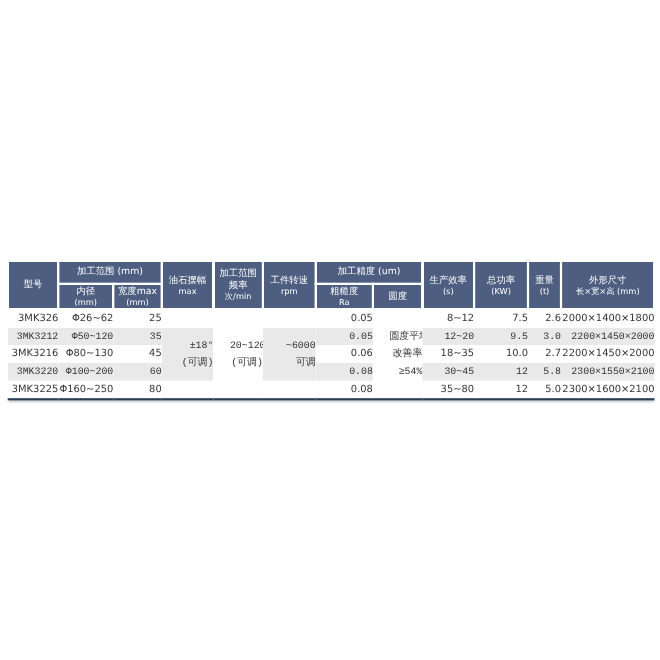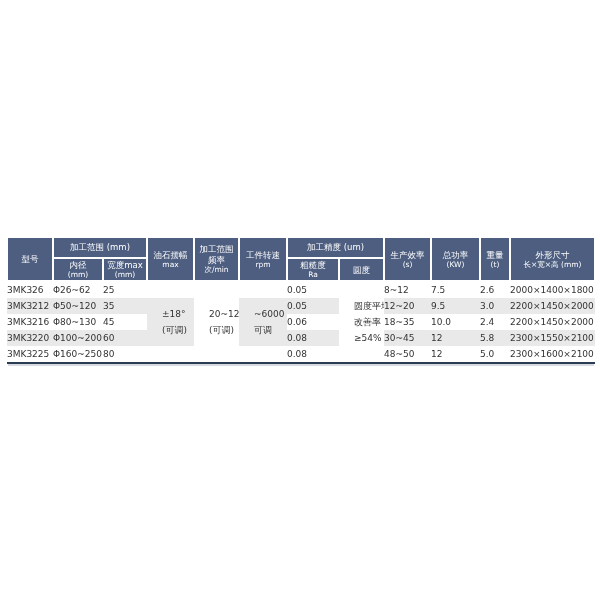--- a/index.html
+++ b/index.html
@@ -39,29 +39,29 @@
     padding: 1px 0;
     height: 18px;
     overflow: hidden;
   }
   table.spec-table thead tr.group-row th { height: 17px; }
   .hline { display: block; font-size: 8.5px; }
   .hsub  { display: block; font-size: 7.5px; }
   table.spec-table tbody td {
     font-size: 9px;
     color: #333333;
-    text-align: left;
+    text-align: right;
     vertical-align: middle;
     height: 16px;
     line-height: 16px;
     padding: 0;
     white-space: nowrap;
     overflow: hidden;
   }
-  tbody tr.zebra td { background: #e9e9e9; }
+  tbody tr.zebra td { background: #e9e9e9; font-family: Liberation Mono, monospace; }
   td.cell-model { text-align: left; padding-left: 7px; }
   td.cell-inner { text-align: left; padding-left: 4px; }
   td.cell-width { text-align: left; padding-left: 12px; }
   td.merged { vertical-align: top; }
   td.m-gray  { background: #e9e9e9 !important; }
   td.m-white { background: #ffffff !important; }
   .mline { display: block; height: 16px; line-height: 16px; font-size: 9px; padding-left: 15px; }
 </style>
 </head>
 <body>
@@ -185,21 +185,21 @@
         <td>3.0</td>
         <td>2200×1450×2000</td>
       </tr>
       <tr>
         <td class="cell-model">3MK3216</td>
         <td class="cell-inner">Φ80~130</td>
         <td class="cell-width">45</td>
         <td>0.06</td>
         <td>18~35</td>
         <td>10.0</td>
-        <td>2.4</td>
+        <td>2.7</td>
         <td>2200×1450×2000</td>
       </tr>
       <tr class="zebra">
         <td class="cell-model">3MK3220</td>
         <td class="cell-inner">Φ100~200</td>
         <td class="cell-width">60</td>
         <td>0.08</td>
         <td>30~45</td>
         <td>12</td>
         <td>5.8</td>
@@ -207,20 +207,20 @@
       </tr>
       <tr>
         <td class="cell-model">3MK3225</td>
         <td class="cell-inner">Φ160~250</td>
         <td class="cell-width">80</td>
         <td></td>
         <td></td>
         <td></td>
         <td>0.08</td>
         <td></td>
-        <td>48~50</td>
+        <td>35~80</td>
         <td>12</td>
         <td>5.0</td>
         <td>2300×1600×2100</td>
       </tr>
     </tbody>
   </table>
 </div>
 
 </body></html>

